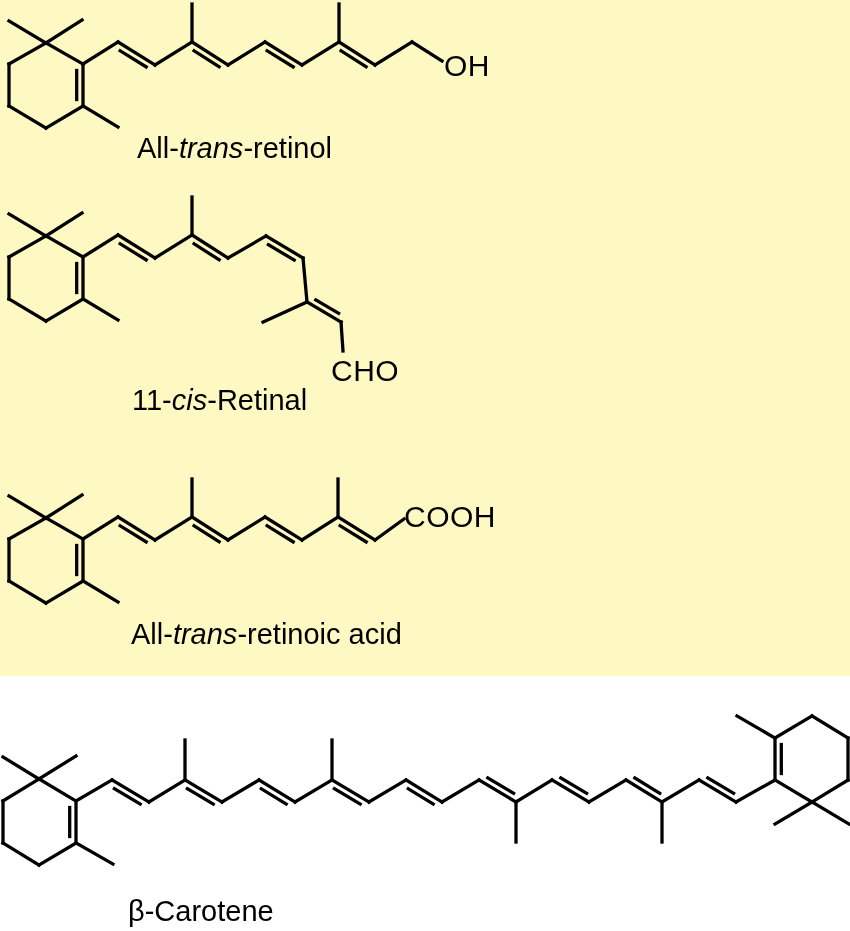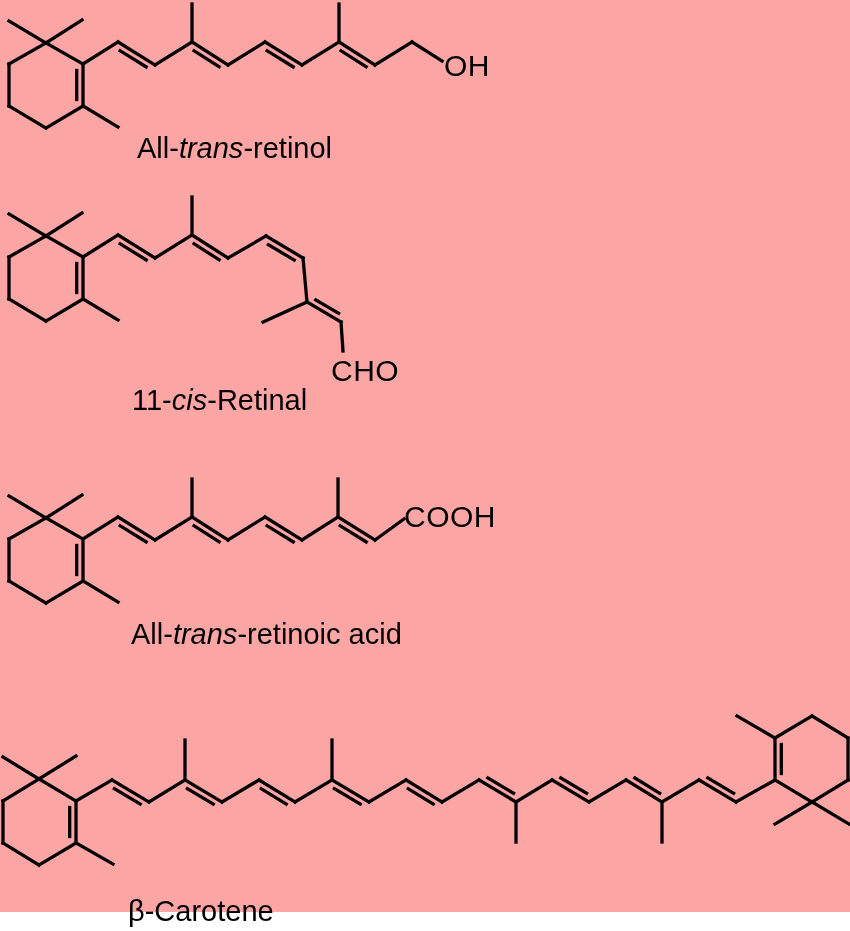--- a/index.html
+++ b/index.html
@@ -6,22 +6,22 @@
     margin: 0;
     padding: 0;
     background: #ffffff;
     width: 850px;
     height: 931px;
     overflow: hidden;
   }
   .figure-wrap {
     position: relative;
     width: 850px;
-    height: 912px;
-    background: #fca5a5;
+    height: 676px;
+    background: #fef9c3;
   }
   svg {
     display: block;
   }
   svg text {
     stroke: none;
     fill: #000000;
     font-family: "Liberation Sans", "DejaVu Sans", sans-serif;
   }
   .atom-label {

